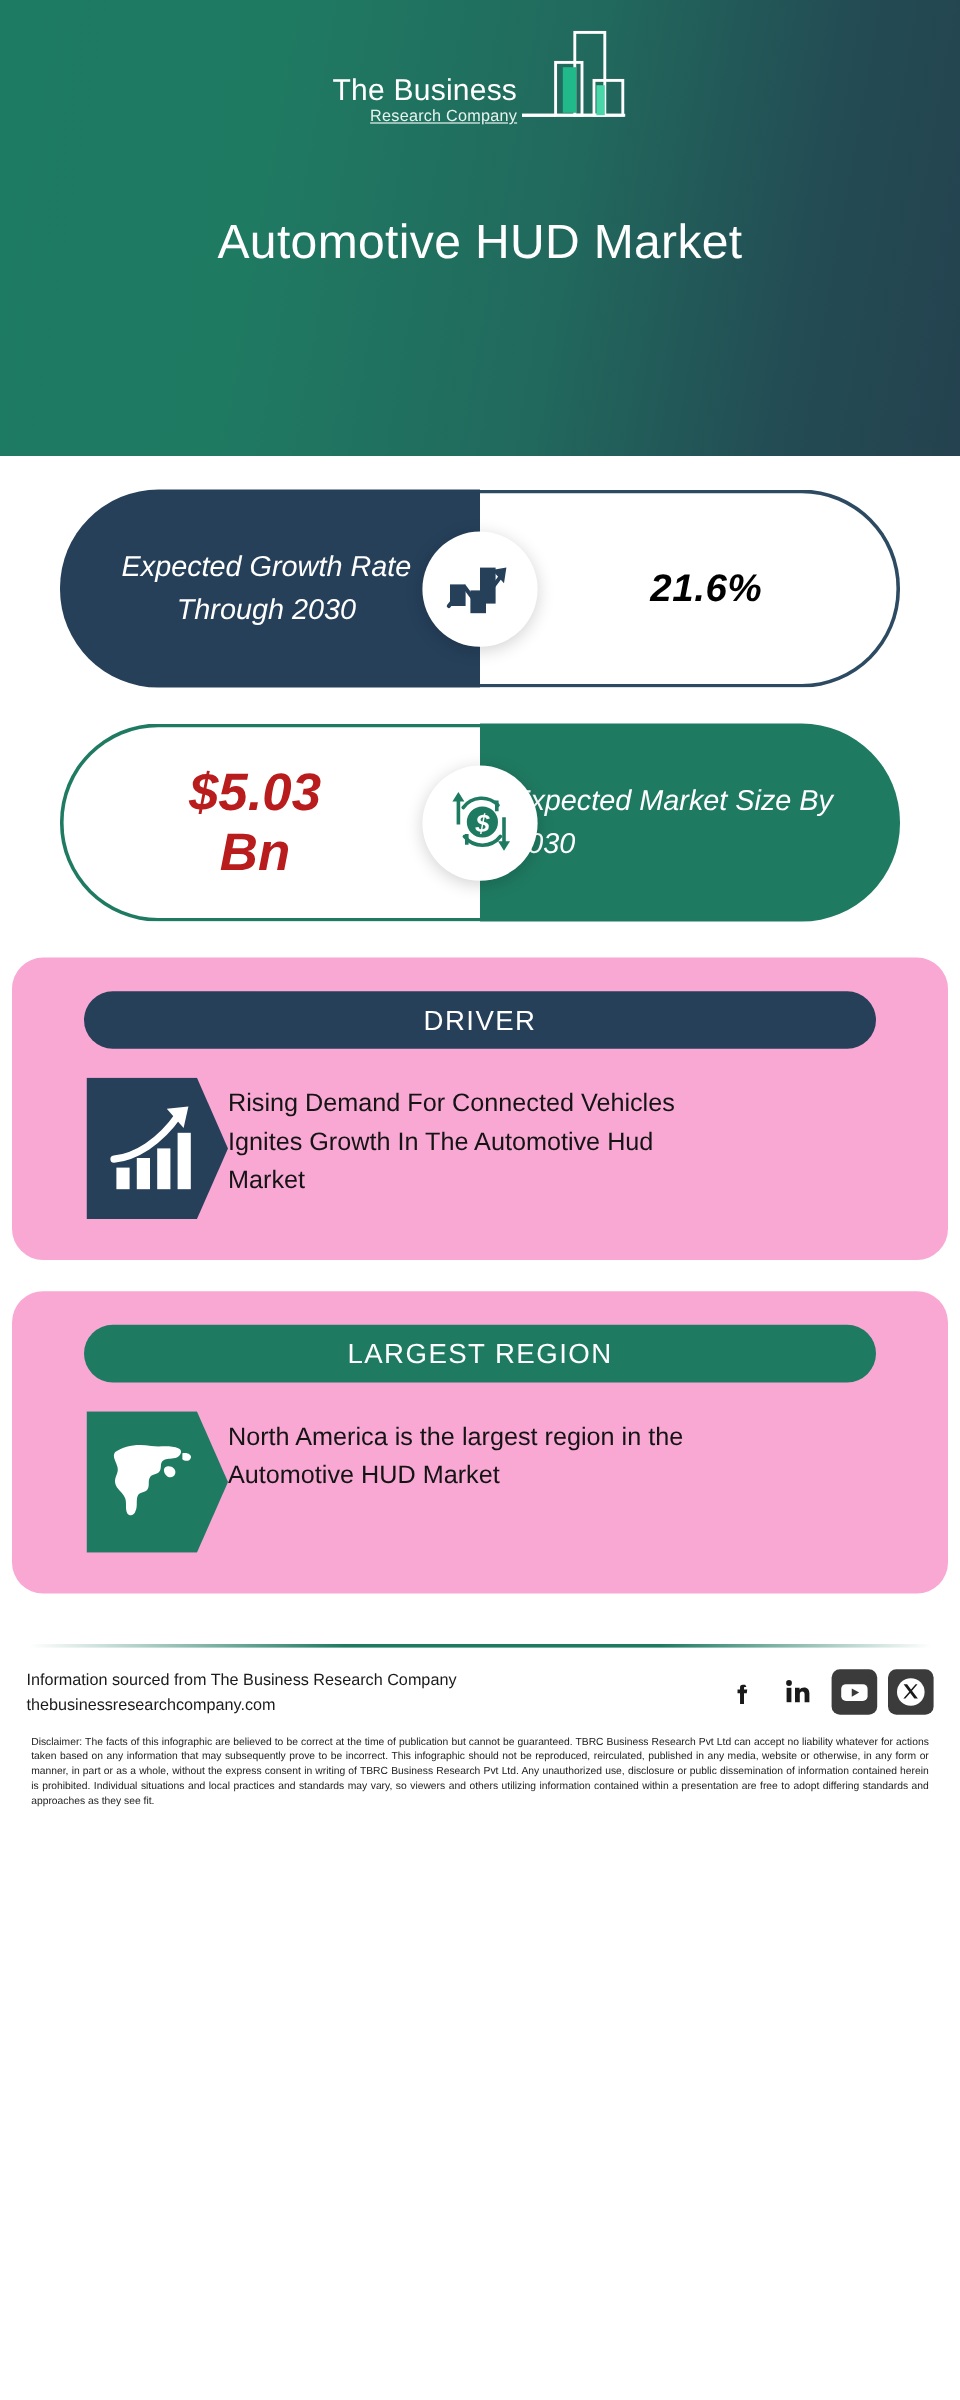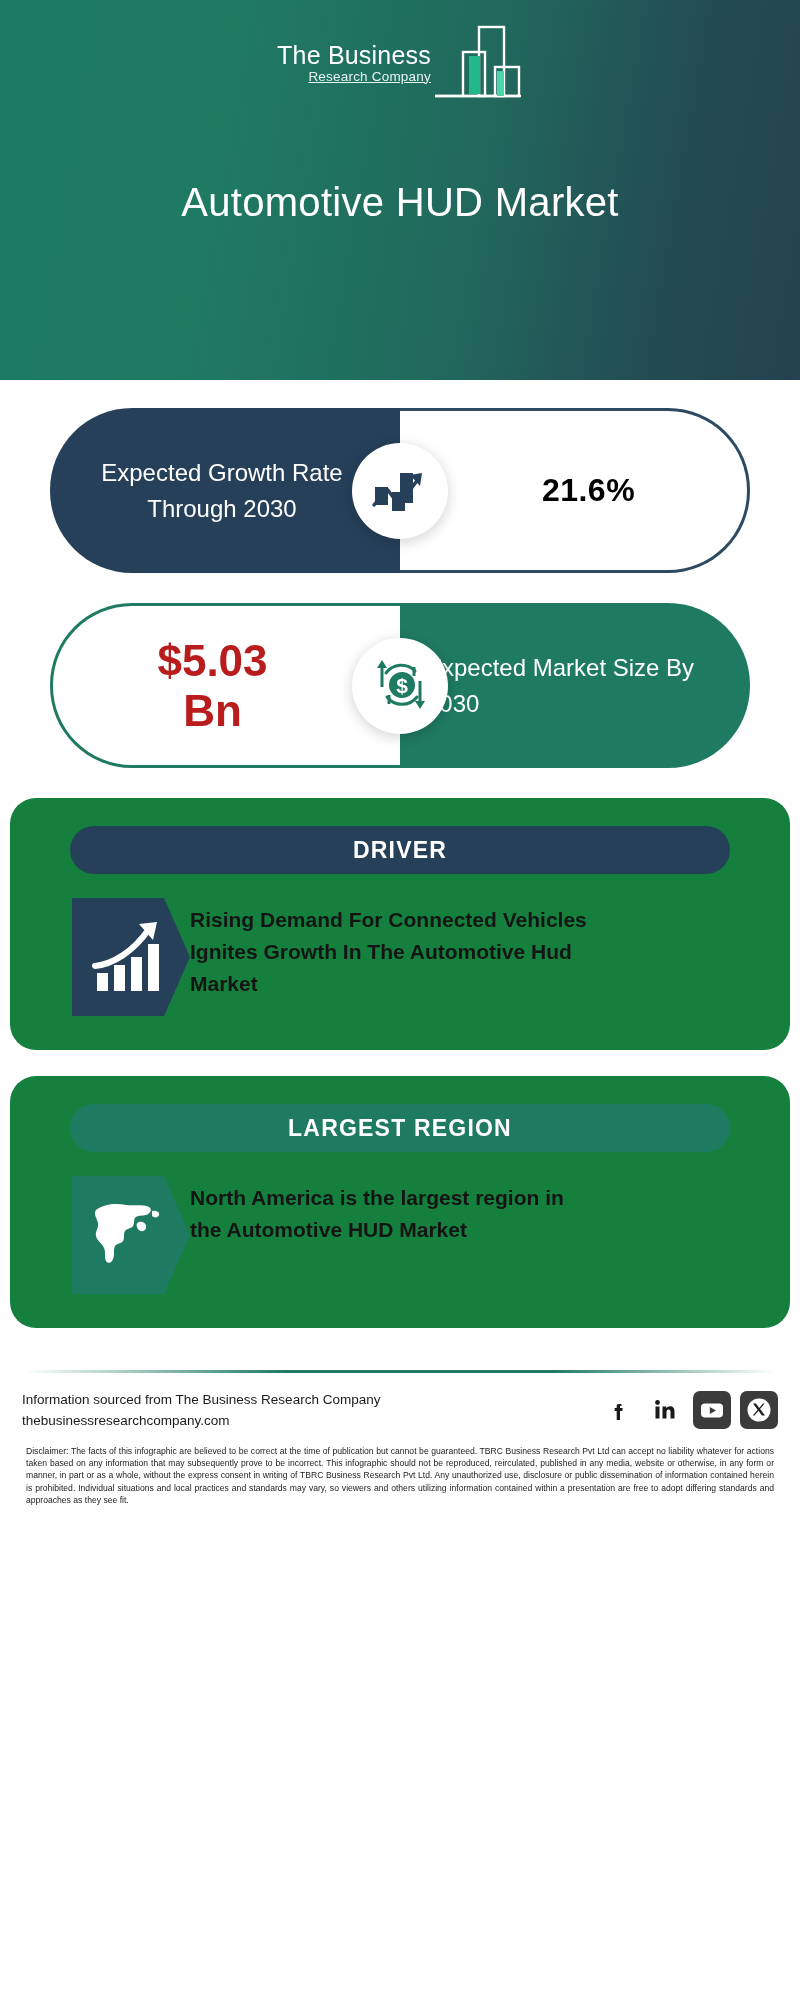--- a/index.html
+++ b/index.html
@@ -16,37 +16,37 @@
   .hero{
     height:380px;
     background:linear-gradient(100deg,#1d7a63 0%,#1f7a62 28%,#21695d 58%,#234c54 82%,#24424f 100%);
     position:relative;
     flex:0 0 auto;
   }
   .logo{
     position:absolute;left:0;right:0;top:22px;
     display:flex;justify-content:center;align-items:flex-end;
   }
-  .logo-inner{display:flex;align-items:center;gap:0px;}
+  .logo-inner{display:flex;align-items:flex-end;gap:0px;}
   .logo-text{display:flex;flex-direction:column;align-items:flex-end;padding-bottom:6px;}
   .logo-line1{color:#ffffff;font-size:25px;line-height:27px;letter-spacing:.2px;font-weight:400;}
   .logo-line2{color:#e8f3f0;font-size:13.5px;line-height:16px;letter-spacing:.2px;font-weight:400;text-decoration:underline;}
   .logo-mark{margin-left:2px;margin-bottom:4px;}
 
   .hero-title{
     position:absolute;left:0;right:0;top:180px;
     text-align:center;color:#ffffff;
     font-size:40px;font-weight:400;letter-spacing:.3px;
   }
 
   
   .stats{padding:28px 50px 0 50px;flex:0 0 auto;}
 
   .stat{
-    position:relative;height:165px;display:flex;margin-bottom:30px;
+    position:relative;height:165px;display:flex;margin-bottom:30px;font-style:italic;
   }
   .stat-half{flex:1 1 50%;box-sizing:border-box;display:flex;align-items:center;}
 
   
   .c1-left{
     background:#26405a;
     border-radius:82px 0 0 82px;
     justify-content:center;
   }
   .c1-left .label{
@@ -83,25 +83,24 @@
     width:96px;height:96px;border-radius:50%;
     background:#ffffff;
     box-shadow:0 3px 14px rgba(0,0,0,.18);
     display:flex;align-items:center;justify-content:center;
     z-index:5;
   }
 
   
   .panel{
     margin:0 10px 26px 10px;
-    background:#15803d;
+    background:#f9a8d4;
     border-radius:26px;
     padding:28px 0 34px 0;
     flex:0 0 auto;
-    font-weight:bold;
   }
   .pill{
     margin:0 60px;height:48px;border-radius:26px;
     display:flex;align-items:center;justify-content:center;
     color:#ffffff;font-size:23px;letter-spacing:1.2px;
   }
   .pill.dark{background:#26405a;}
   .pill.green{background:#1f7a62;}
   .panel-body{display:flex;align-items:flex-start;padding:24px 44px 0 62px;}
   .hex{

